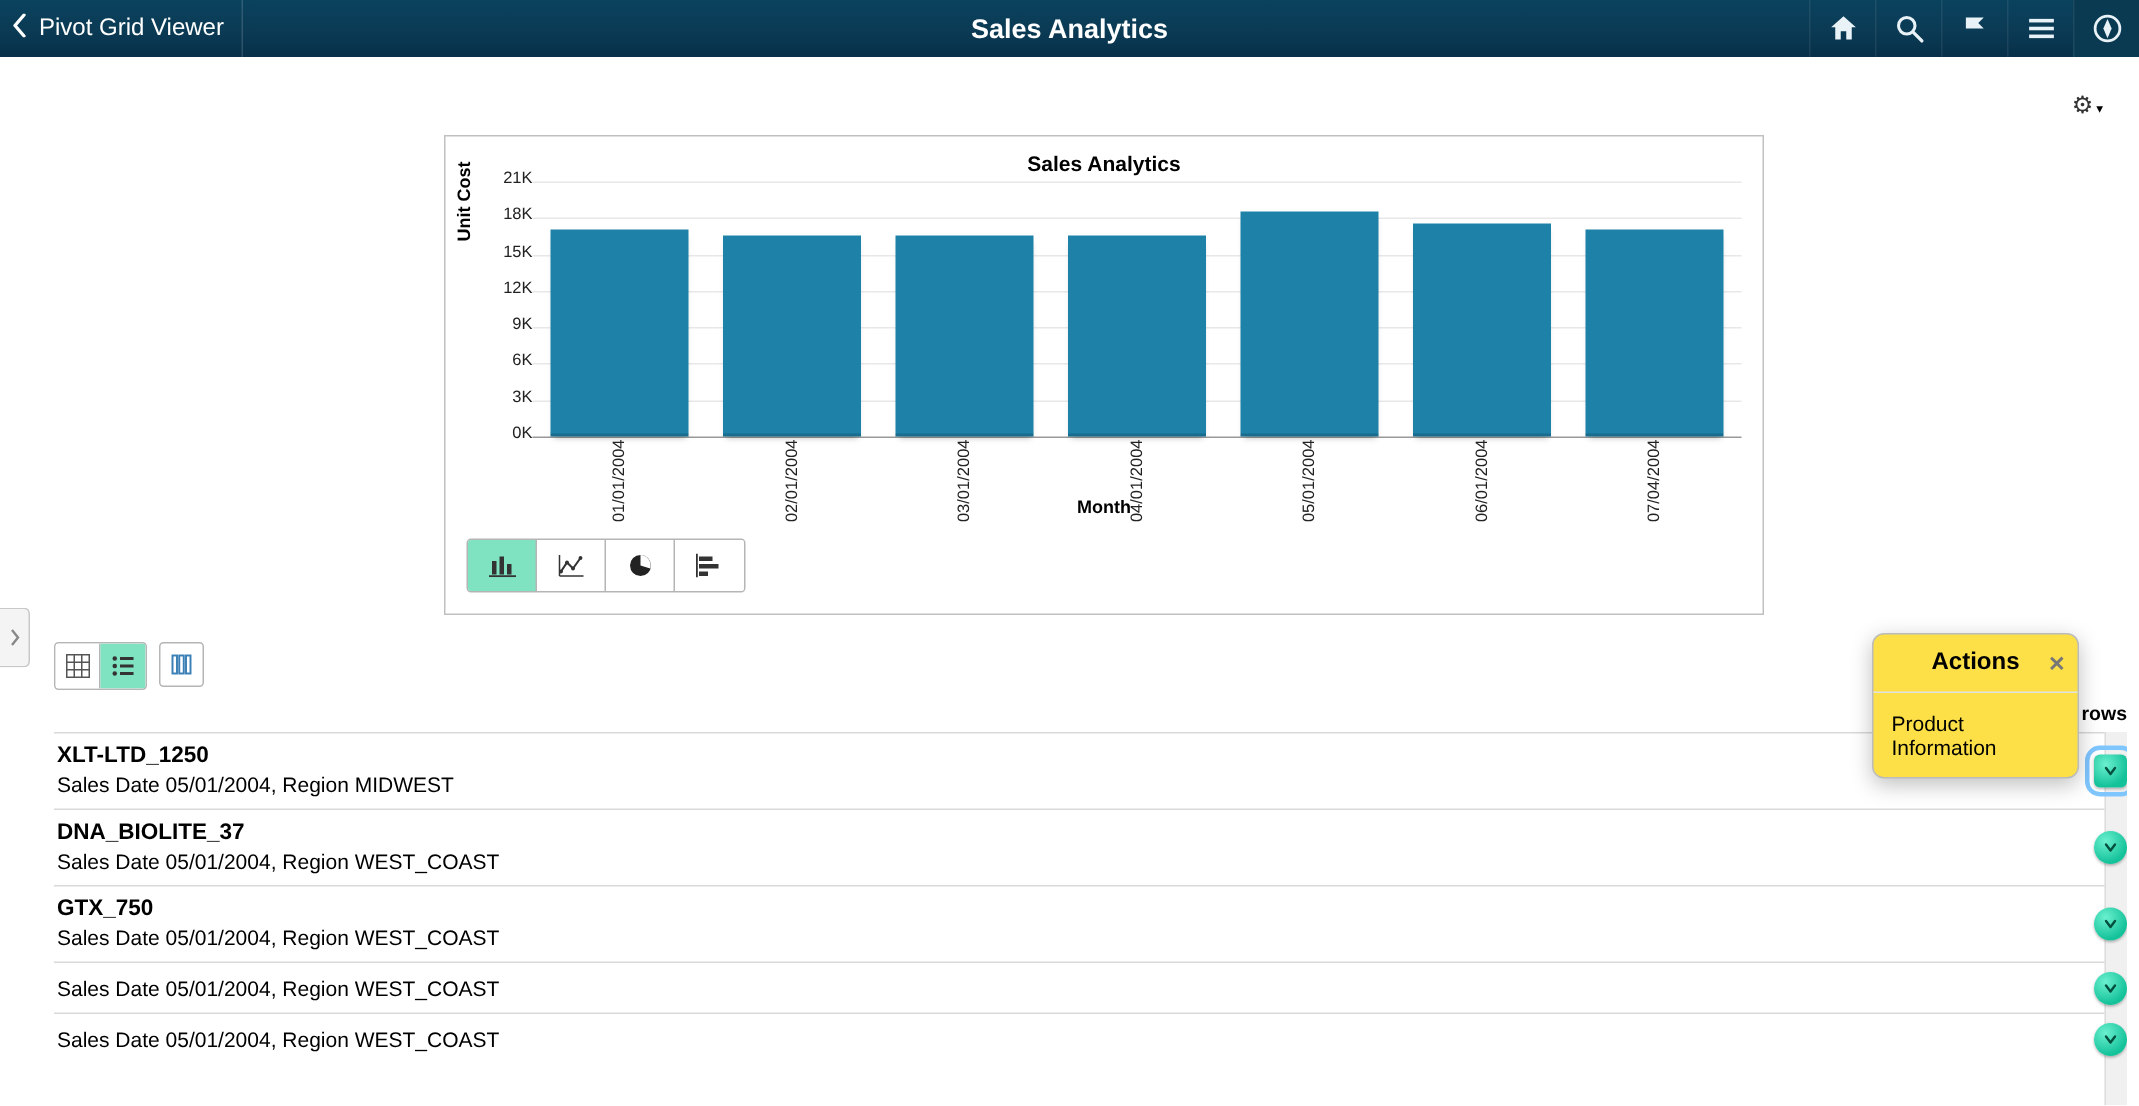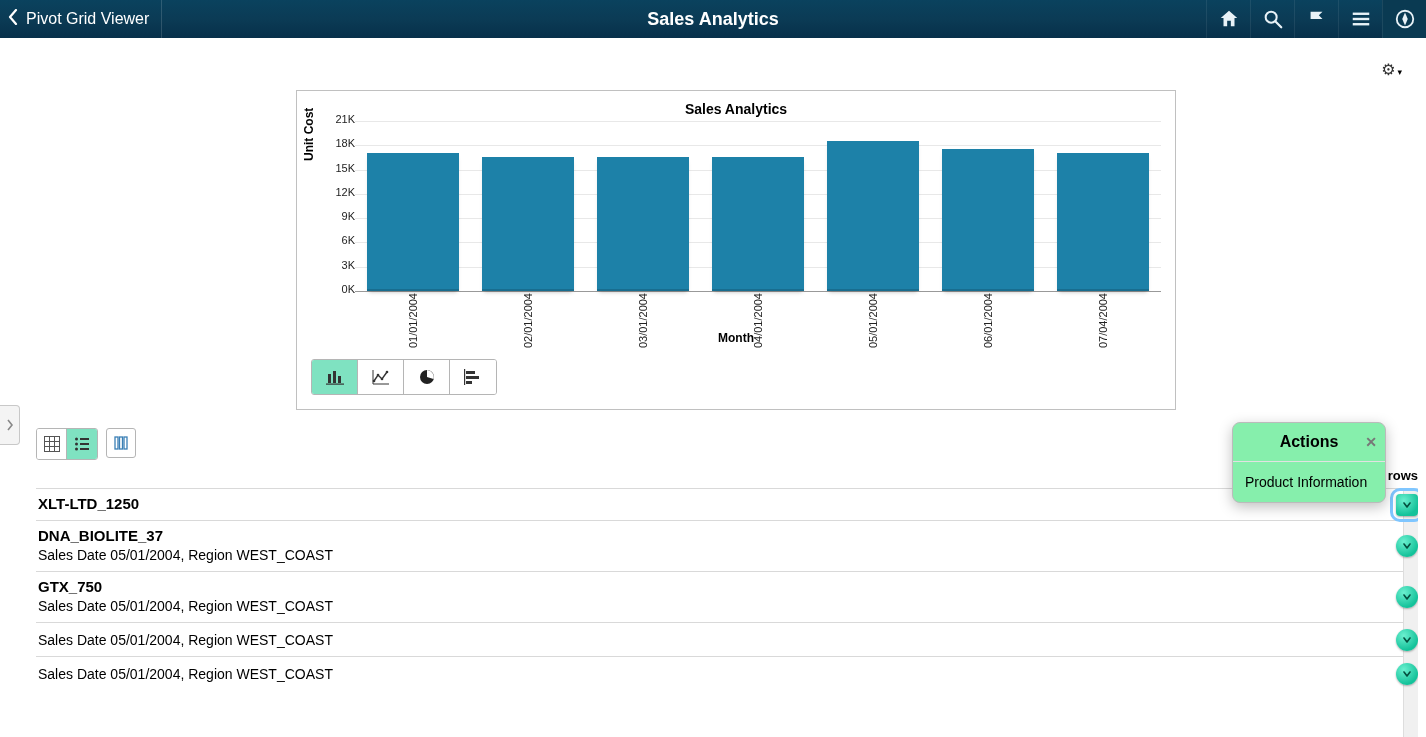--- a/index.html
+++ b/index.html
@@ -121,22 +121,22 @@
     background: radial-gradient(circle at 35% 30%, #6bf0cf, #14c29a 70%);
     box-shadow: 0 1px 2px rgba(0,0,0,0.3);
     cursor:pointer; display:flex; align-items:center; justify-content:center;
     z-index:2;
   }
   .row-action svg { width:10px; height:10px; }
   .row-action.selected { outline:3px solid #7fc6ff; outline-offset:3px; border-radius:4px; }
 
   
   .actions-popup {
-    position:absolute; top:384px; right:40px; width:154px;
-    background:#86efac; border:1px solid #bbb; border-radius:8px;
+    position:absolute; top:384px; right:40px; width:138px;
+    background:#fde047; border:1px solid #bbb; border-radius:8px;
     box-shadow:0 4px 14px rgba(0,0,0,0.25); z-index:10;
   }
   .actions-popup .ap-header {
     padding:10px 12px; font-weight:bold; border-bottom:1px solid #e2e2e2;
     display:flex; align-items:center; justify-content:center; position:relative;
   }
   .actions-popup .ap-close {
     position:absolute; right:8px; top:50%; transform:translateY(-50%);
     cursor:pointer; color:#777; font-size:14px;
   }
@@ -341,20 +341,21 @@
         <rect x="11" y="2" width="3" height="12" fill="none" stroke="#3a7fb5" stroke-width="1.3"></rect>
       </svg>
     </div>
   </div>
 
   <div class="row-count">100 rows</div>
 
   <div class="list" id="list">
       <div class="row">
         <div class="row-title">XLT-LTD_1250</div>
+        <div class="row-sub">Sales Date 05/01/2004, Region MIDWEST</div>
         <div class="row-action selected">
           <svg viewBox="0 0 10 10">
             <path d="M2 3 L5 7 L8 3" stroke="#04503f" stroke-width="1.6" fill="none" stroke-linecap="round" stroke-linejoin="round"></path>
           </svg>
         </div>
       </div>
       <div class="row">
         <div class="row-title">DNA_BIOLITE_37</div>
         <div class="row-sub">Sales Date 05/01/2004, Region WEST_COAST</div>
         <div class="row-action">

